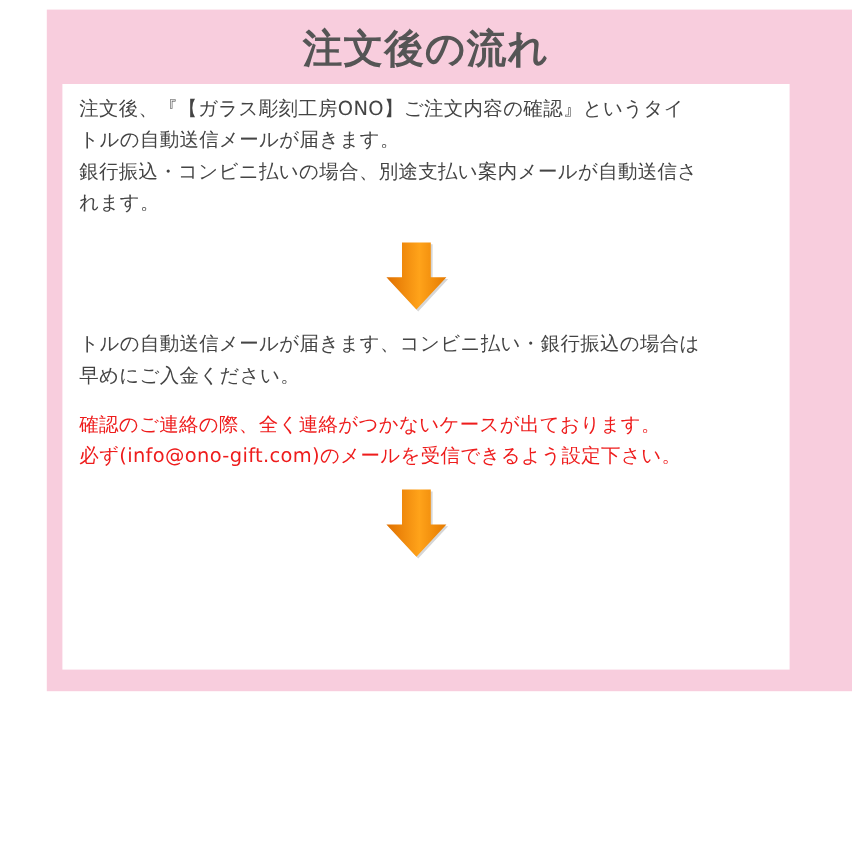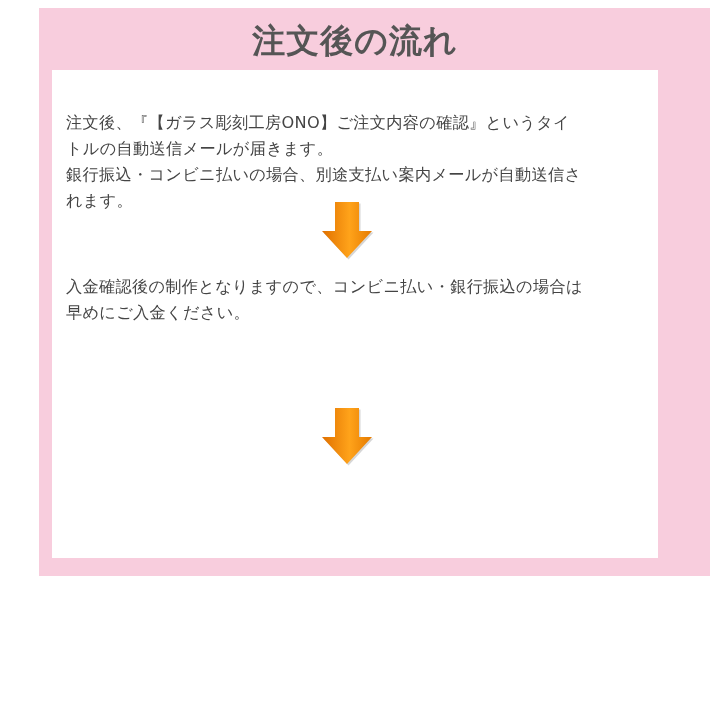--- a/index.html
+++ b/index.html
@@ -31,40 +31,42 @@
       position: absolute; left: 262px; width: 64px; height: 64px;
     }
   </style>
 </head>
 <body>
 
 <div class="panel">
   <div class="title">注文後の流れ</div>
   <div class="inner">
 
-    <div class="text" style="top:8px;margin-top:32px;">注文後、『【ガラス彫刻工房ONO】ご注文内容の確認』というタイ
+    <div class="text" style="top:8px;">注文後、『【ガラス彫刻工房ONO】ご注文内容の確認』というタイ
 トルの自動送信メールが届きます。
 銀行振込・コンビニ払いの場合、別途支払い案内メールが自動送信さ
 れます。</div>
 
     <svg class="arrow" style="top:127px;" viewBox="0 0 64 64">
       <defs>
         <linearGradient id="ag1" x1="0" y1="0" x2="1" y2="0">
           <stop offset="0" stop-color="#e07000"></stop>
           <stop offset="0.55" stop-color="#ffa31a"></stop>
           <stop offset="1" stop-color="#e57a00"></stop>
         </linearGradient>
       </defs>
       <polygon points="21,5 45,5 45,34 58,34 33,61 8,34 21,34" fill="#bbbbbb" transform="translate(1.5,1.5)" opacity="0.6"></polygon>
       <polygon points="21,5 45,5 45,34 58,34 33,61 8,34 21,34" fill="url(#ag1)"></polygon>
     </svg>
 
-    <div class="text" style="top:204px;">入金確認後の制作となりますので、コンビニ払い・銀行振込の場合は
+    <div class="text" style="top:204px;">トルの自動送信メールが届きます、コンビニ払い・銀行振込の場合は
 早めにご入金ください。</div>
 
+    <div class="text red" style="top:271px;">確認のご連絡の際、全く連絡がつかないケースが出ております。
+必ず(info@ono-gift.com)のメールを受信できるよう設定下さい。</div>
 
     <svg class="arrow" style="top:333px;" viewBox="0 0 64 64">
       <defs>
         <linearGradient id="ag2" x1="0" y1="0" x2="1" y2="0">
           <stop offset="0" stop-color="#e07000"></stop>
           <stop offset="0.55" stop-color="#ffa31a"></stop>
           <stop offset="1" stop-color="#e57a00"></stop>
         </linearGradient>
       </defs>
       <polygon points="21,5 45,5 45,34 58,34 33,61 8,34 21,34" fill="#bbbbbb" transform="translate(1.5,1.5)" opacity="0.6"></polygon>

